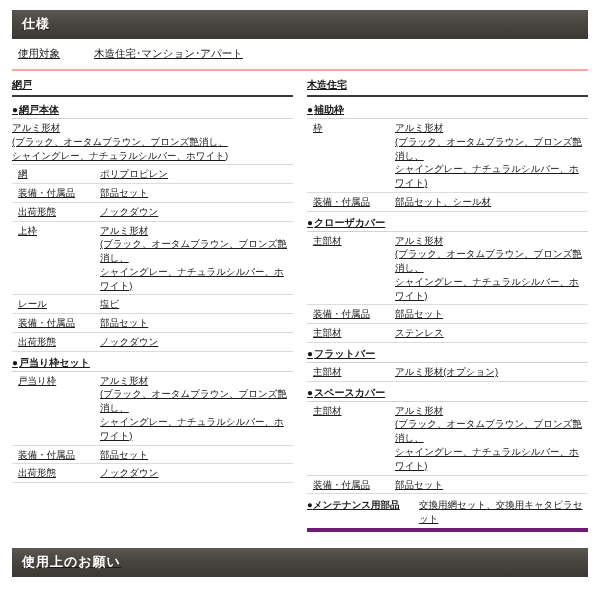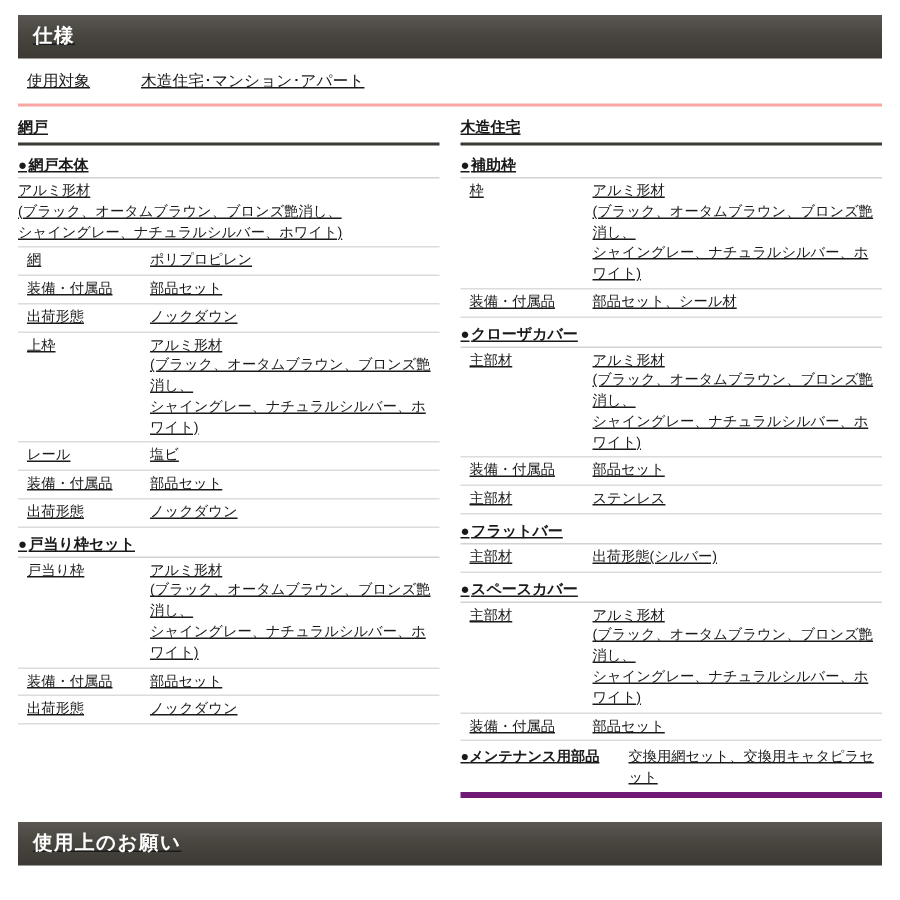--- a/index.html
+++ b/index.html
@@ -241,21 +241,21 @@
       <div class="row">
         <div class="k">主部材</div>
         <div class="v">ステンレス</div>
       </div>
 
       <div class="grp-head">
         <span class="bullet">●</span><span>フラットバー</span>
       </div>
       <div class="row">
         <div class="k">主部材</div>
-        <div class="v">出荷形態(シルバー)</div>
+        <div class="v">アルミ形材(オプション)</div>
       </div>
 
       <div class="grp-head">
         <span class="bullet">●</span><span>スペースカバー</span>
       </div>
       <div class="row">
         <div class="k">主部材</div>
         <div class="v">
           <span class="sub">アルミ形材</span>
           <span class="sub">(ブラック、オータムブラウン、ブロンズ艶消し、</span>

